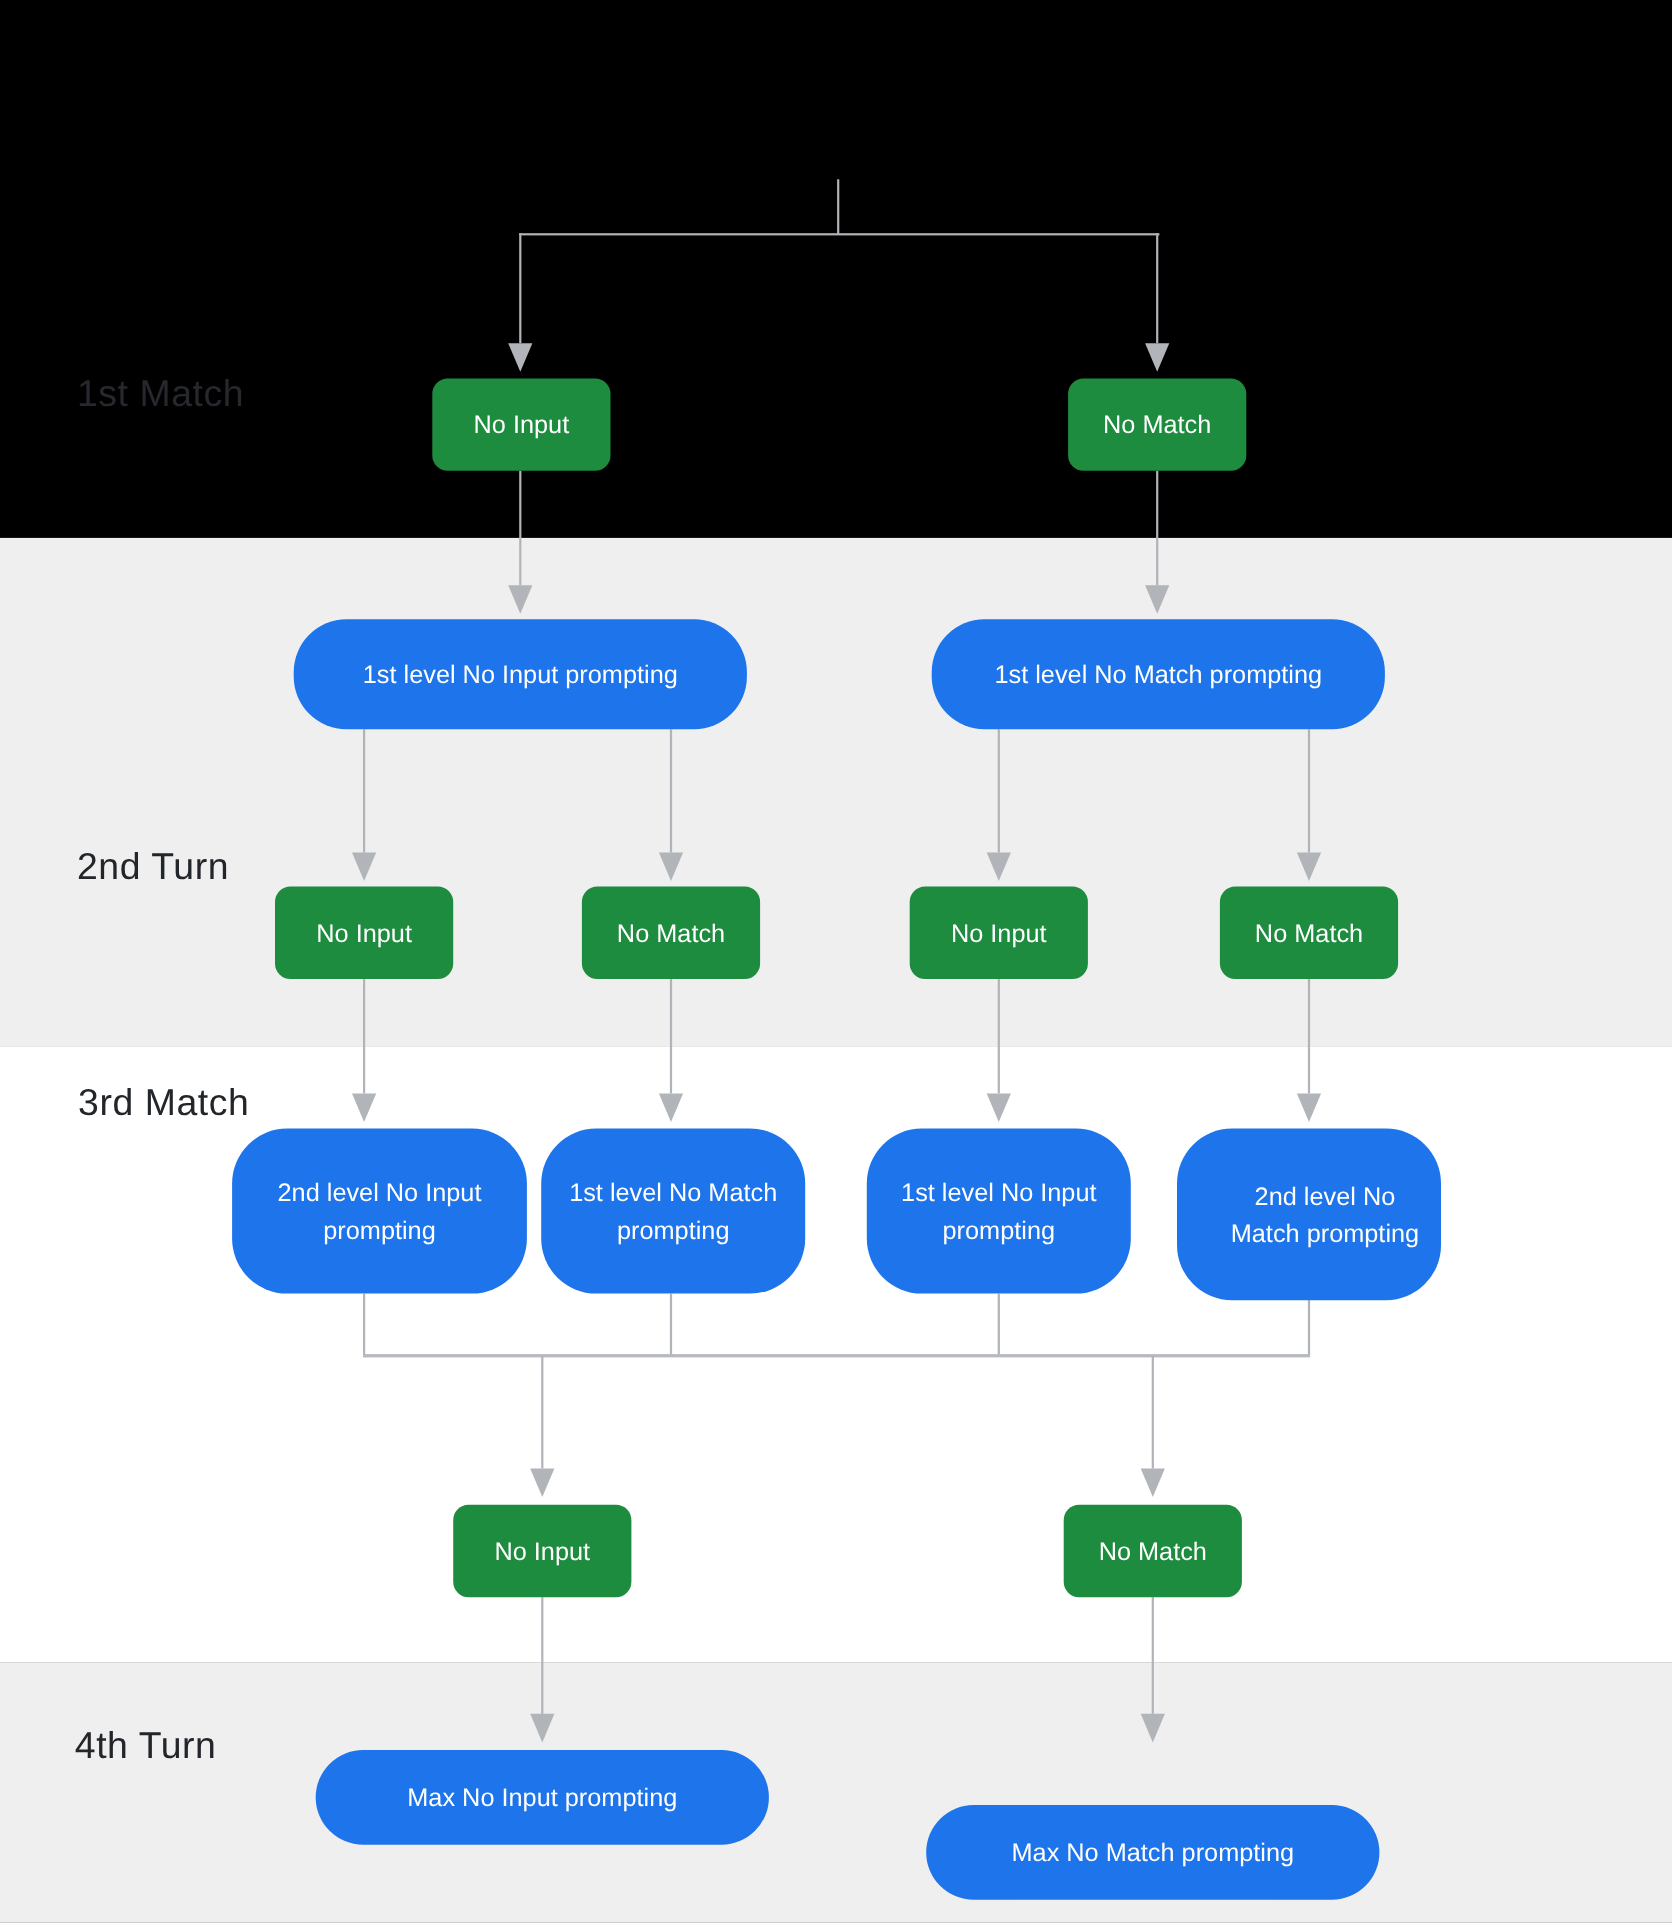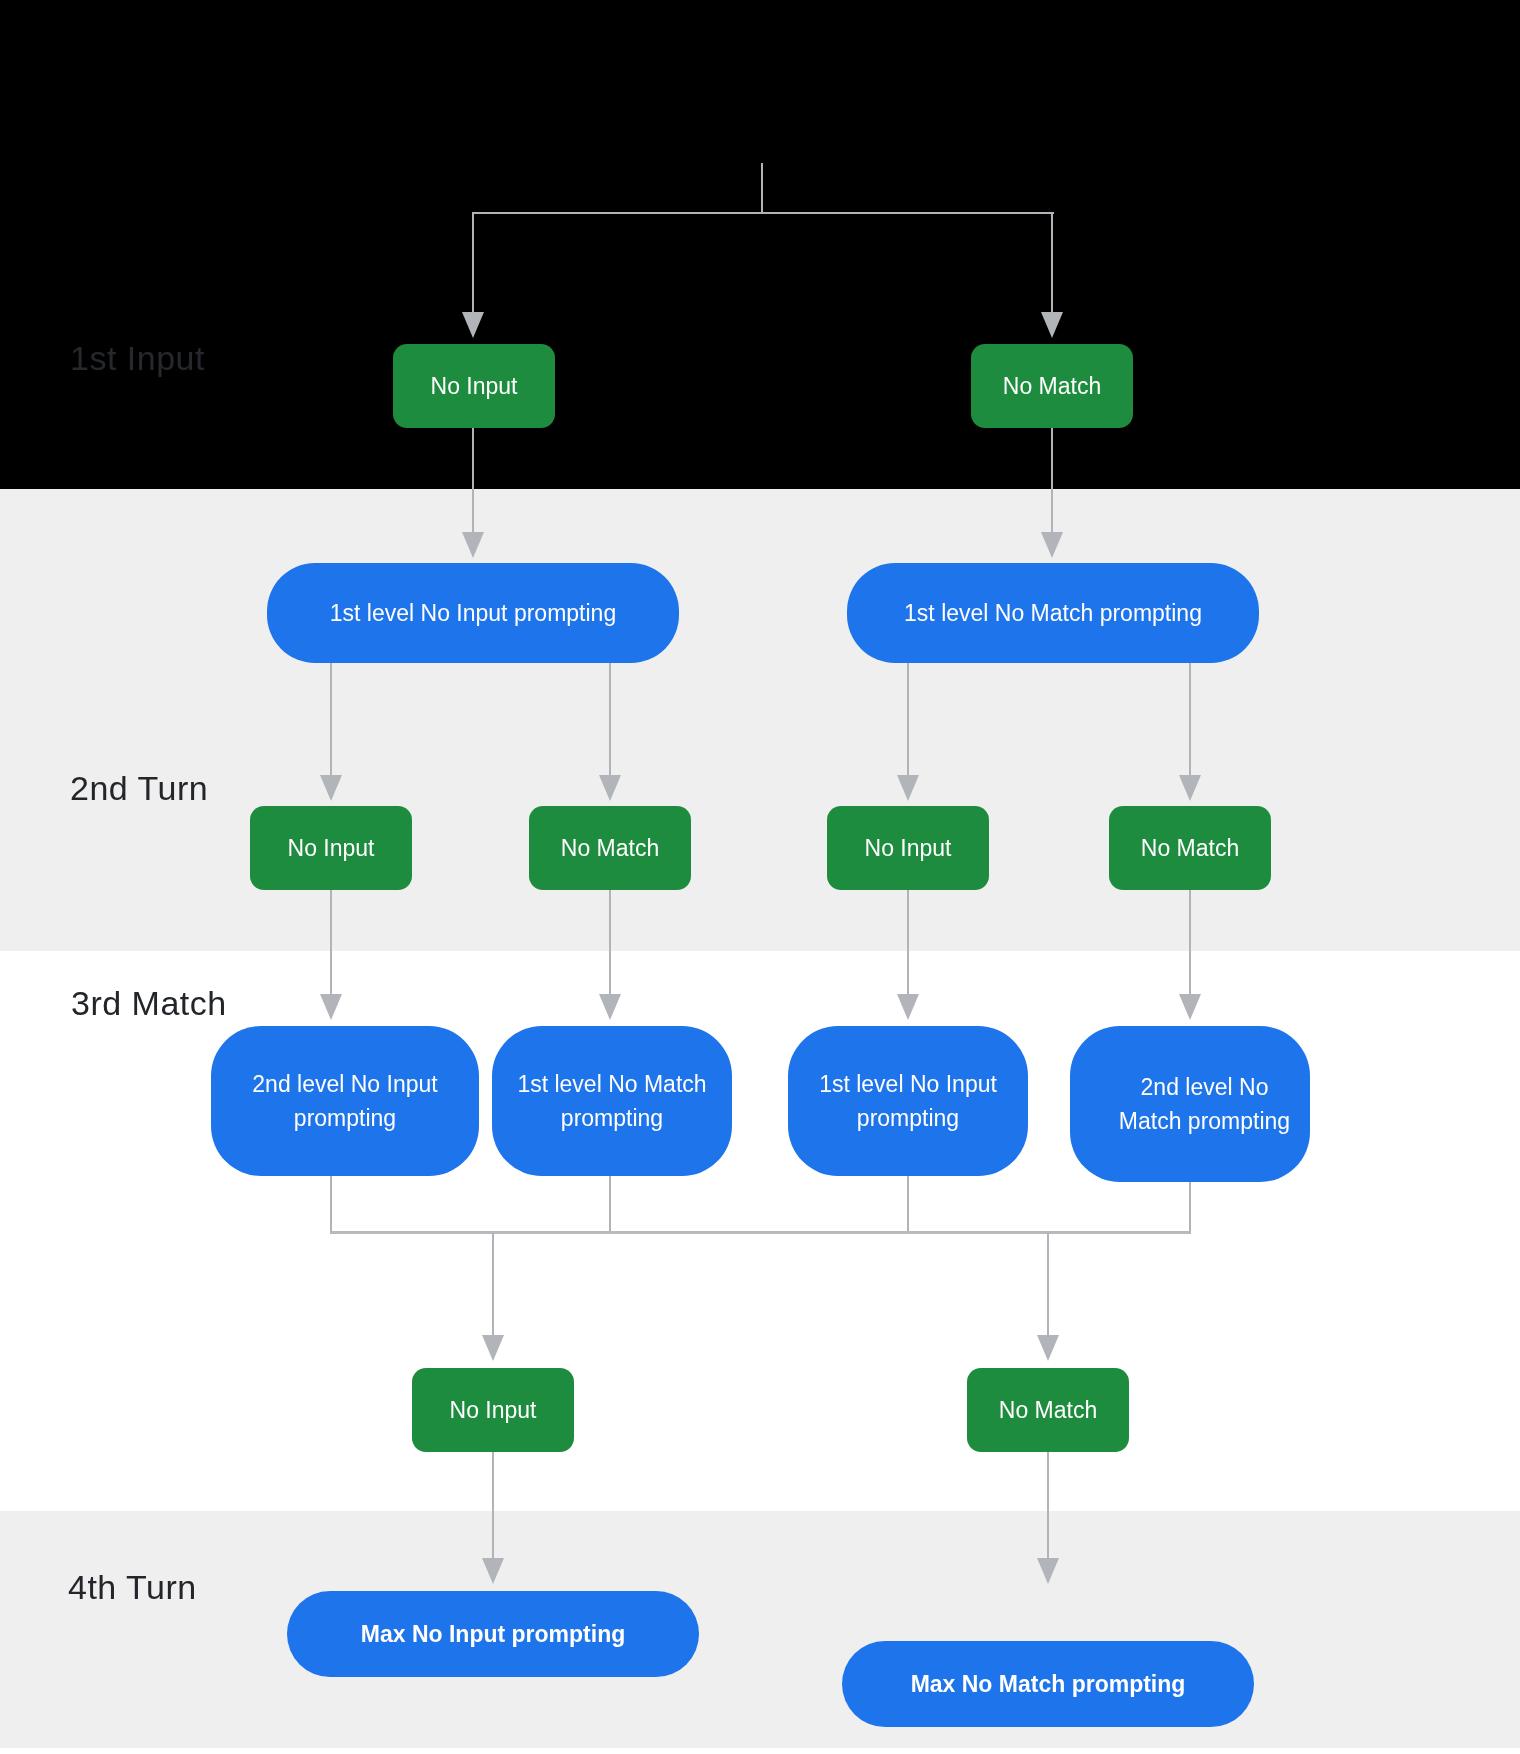--- a/index.html
+++ b/index.html
@@ -19,42 +19,42 @@
   .node{
     position:absolute;display:flex;align-items:center;justify-content:center;
     text-align:center;color:#fff;font-weight:500;font-size:23px;line-height:1.5;
     box-sizing:border-box;
   }
   .pill{background:var(--blue);}
   .event{background:var(--green);border-radius:14px;}
   .initial{border-radius:40px;font-size:31px;}
   .p2{border-radius:48px;padding:0 55px;}
   .p3{border-radius:50px;padding:0 12px;}
-  .p4{border-radius:43px;font-weight:700;}
+  .p4{border-radius:43px;font-weight:400;}
   .vline{position:absolute;width:2px;background:var(--line);}
   .hline{position:absolute;height:2px;background:var(--line);}
   .hline.thick{height:3px;background:var(--merge);}
   .arrowhead{
     position:absolute;width:0;height:0;
     border-left:11px solid transparent;border-right:11px solid transparent;
     border-top:26px solid var(--arrow);
   }
 </style>
 </head>
 <body>
 
 <div class="canvas">
 
   <div class="band black" style="top:0;height:489px;"></div>
   <div class="band gray" style="top:489px;height:462px;"></div>
   <div class="band white" style="top:951px;height:560px;"></div>
   <div class="band gray" style="top:1511px;height:237px;"></div>
   <div class="band white" style="top:1748px;height:6px;"></div>
 
-  <div class="turn-label on-black" style="left:70px;top:341px;">1st Input</div>
+  <div class="turn-label on-black" style="left:70px;top:341px;">1st Match</div>
   <div class="turn-label" style="left:70px;top:771px;">2nd Turn</div>
   <div class="turn-label" style="left:71px;top:986px;">3rd Match</div>
   <div class="turn-label" style="left:68px;top:1570px;">4th Turn</div>
 
   <div class="vline" style="left:761px;top:163px;height:50px;"></div>
   <div class="hline" style="left:472px;top:212px;width:582px;"></div>
   <div class="vline" style="left:472px;top:212px;height:100px;"></div>
   <div class="arrowhead" style="left:462px;top:312px;"></div>
   <div class="vline" style="left:1051px;top:212px;height:100px;"></div>
   <div class="arrowhead" style="left:1041px;top:312px;"></div>

